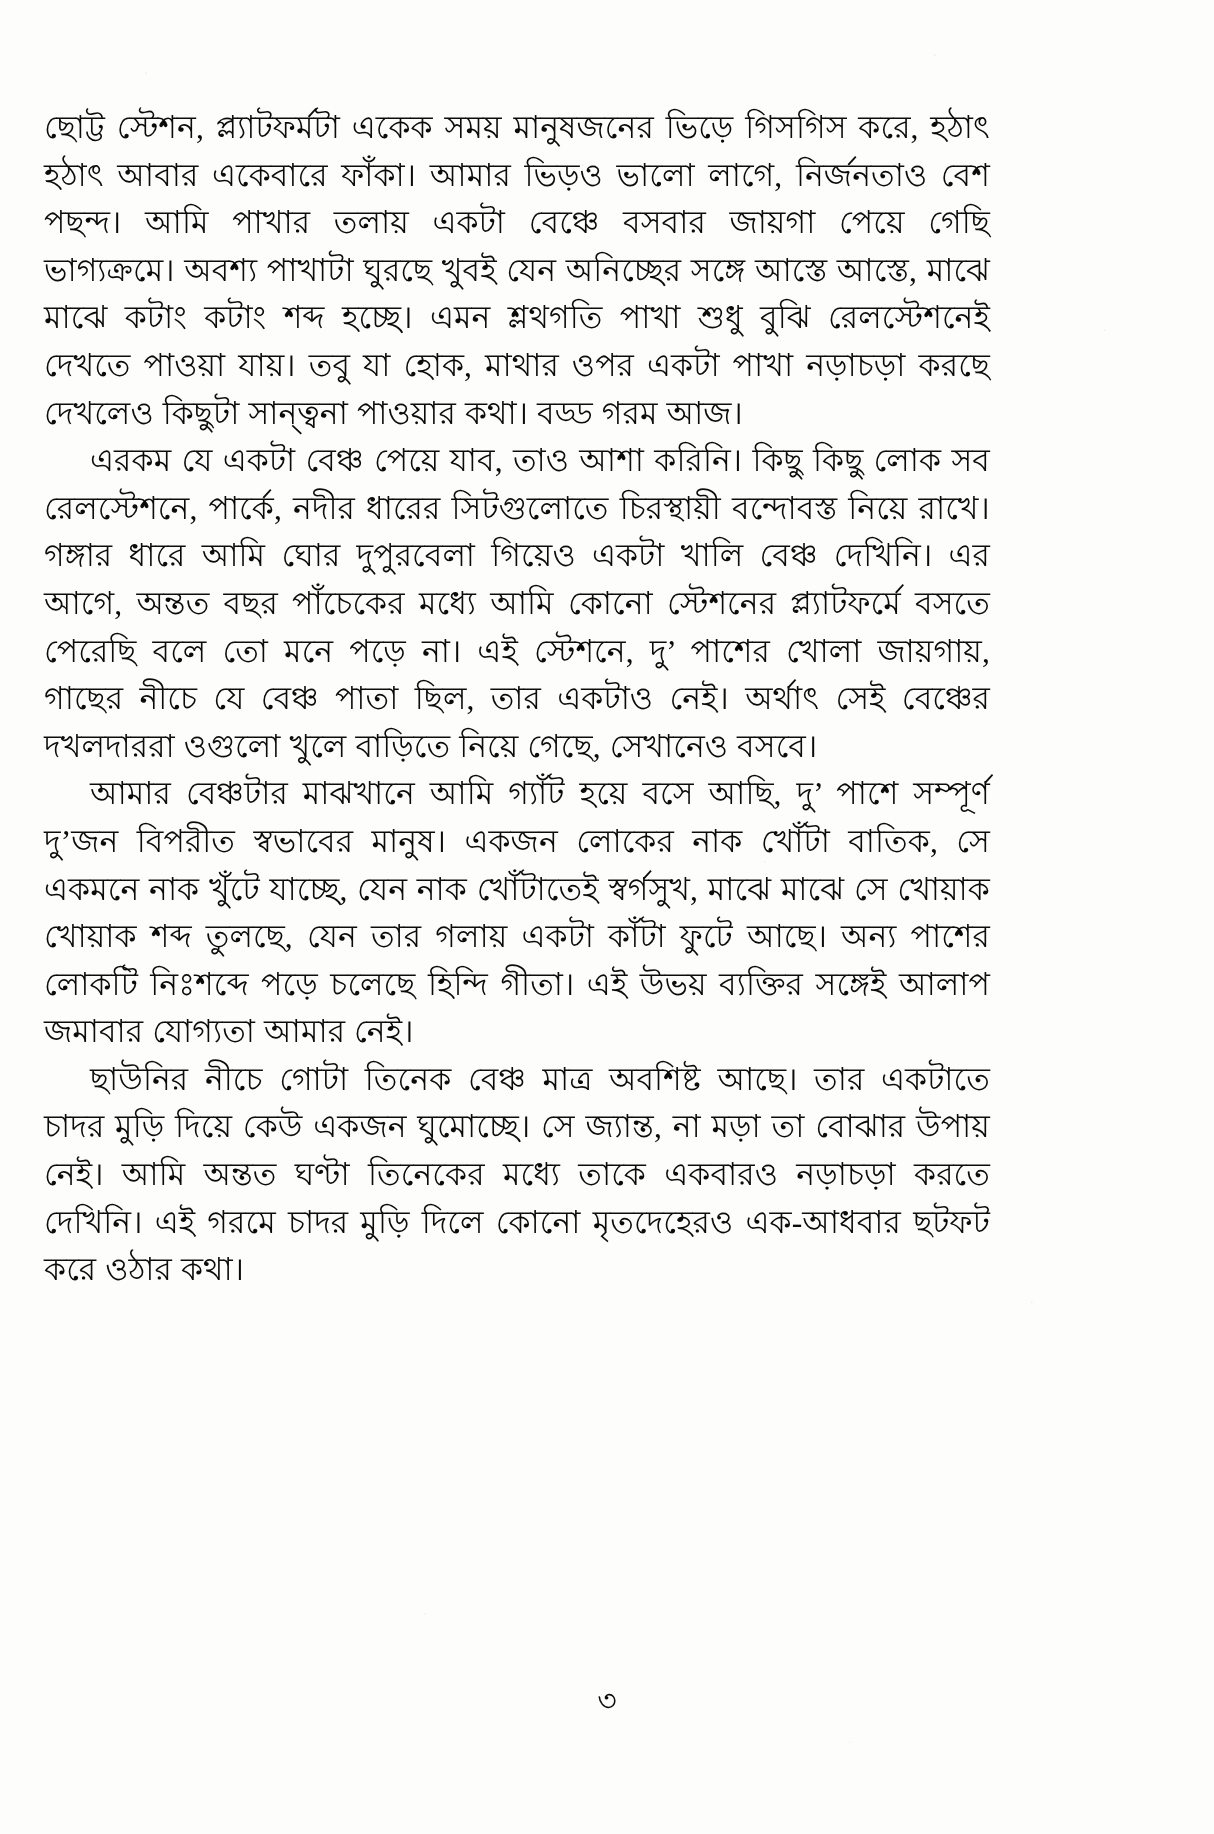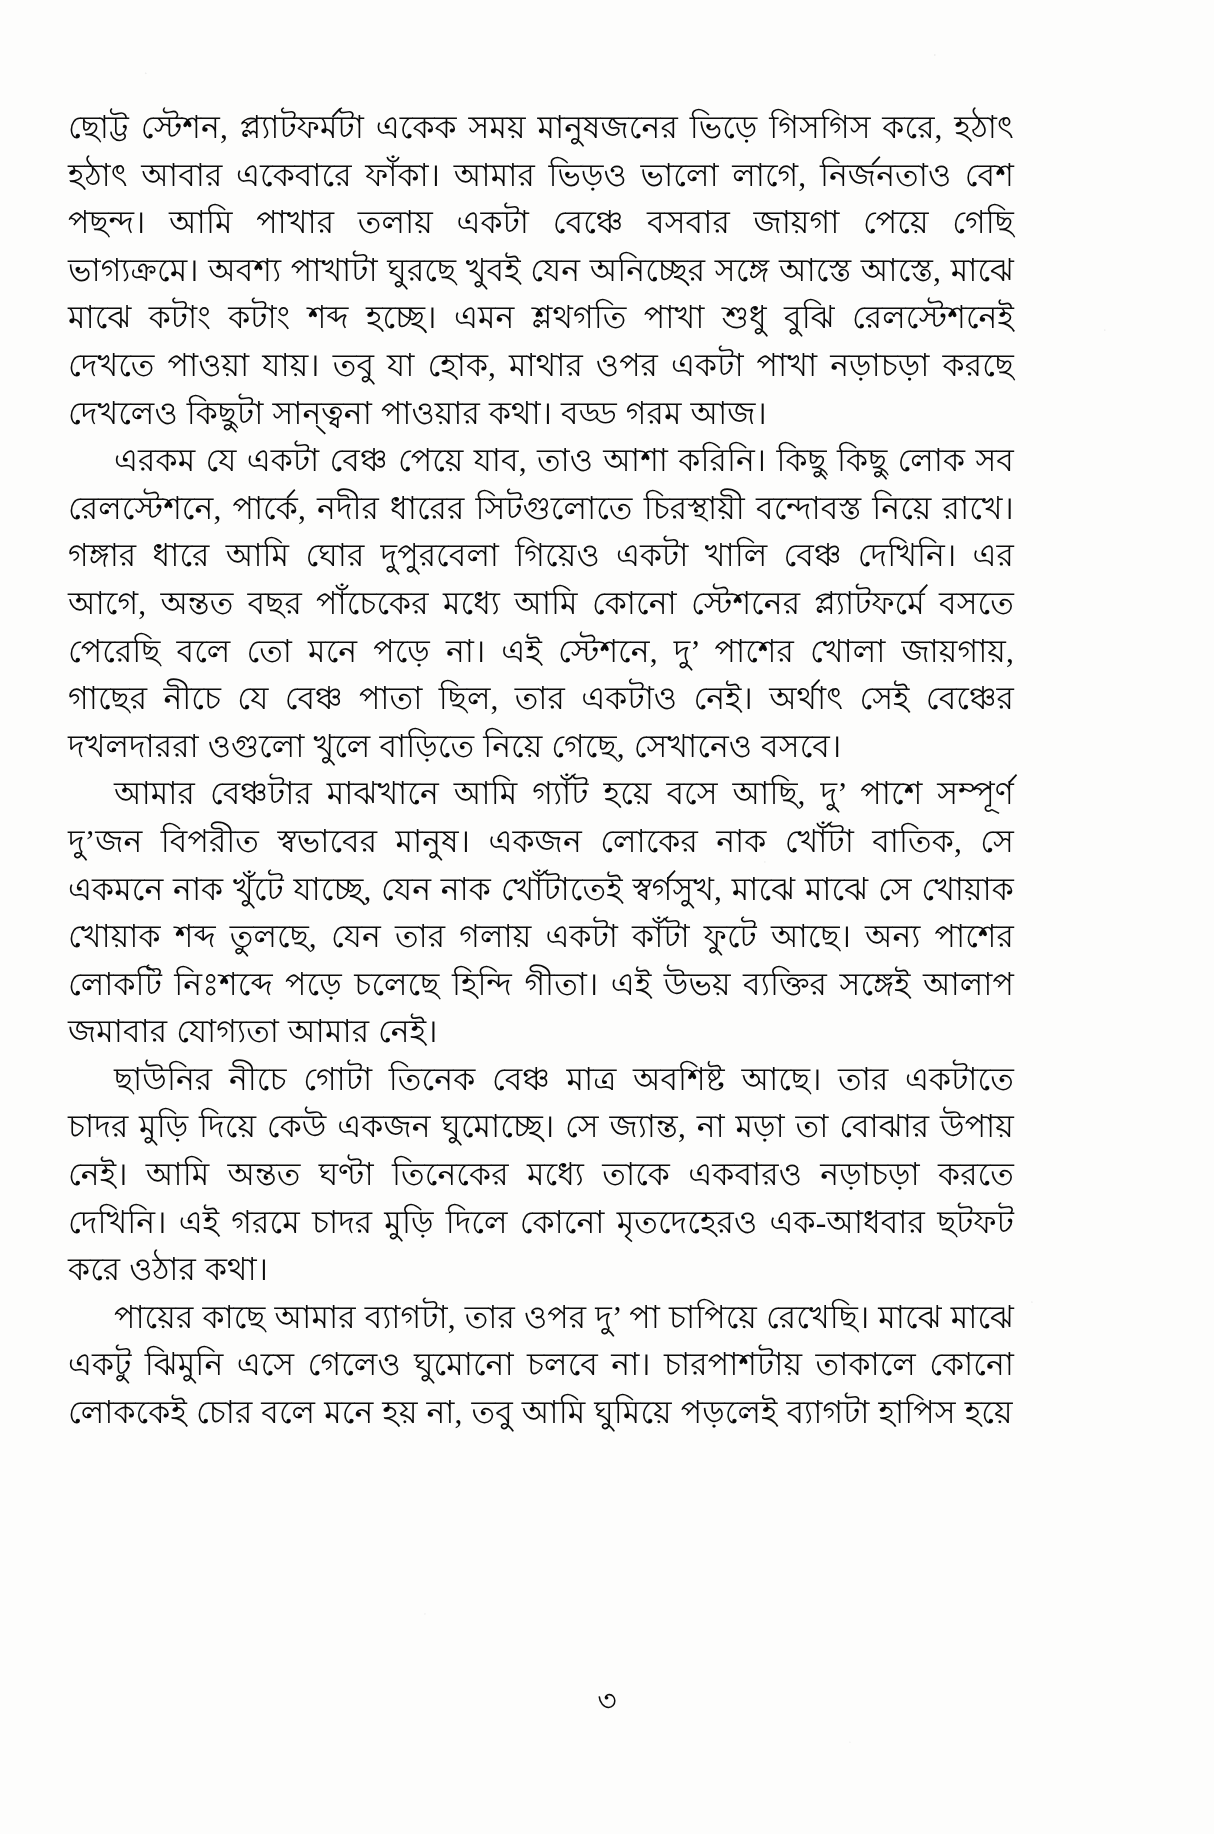--- a/index.html
+++ b/index.html
@@ -33,21 +33,21 @@
       radial-gradient(circle at 63% 47%, rgba(175,175,175,0.25) 0.6px, transparent 1.2px),
       radial-gradient(circle at 8% 62%, rgba(180,180,180,0.25) 0.6px, transparent 1.2px),
       radial-gradient(circle at 85% 71%, rgba(175,175,175,0.25) 0.6px, transparent 1.2px),
       radial-gradient(circle at 35% 88%, rgba(180,180,180,0.22) 0.6px, transparent 1.2px),
       radial-gradient(circle at 70% 95%, rgba(175,175,175,0.22) 0.6px, transparent 1.2px);
     background-size: 100% 100%;
   }
 
   .text-block {
     position: absolute;
-    left: 68px;
+    left: 44px;
     top: 104px;
     width: 946px;
   }
 
   .para {
     margin: 0;
     color: #0b0b0b;
     font-family: "Liberation Serif", "DejaVu Serif", serif;
     font-size: 31.5px;
     line-height: 47.6px;
@@ -80,18 +80,17 @@
 
 <div class="page">
 
   <div class="grain"></div>
 
   <div class="text-block">
     <p class="para">ছোট্ট স্টেশন, প্ল্যাটফর্মটা একেক সময় মানুষজনের ভিড়ে গিসগিস করে, হঠাৎ হঠাৎ আবার একেবারে ফাঁকা। আমার ভিড়ও ভালো লাগে, নির্জনতাও বেশ পছন্দ। আমি পাখার তলায় একটা বেঞ্চে বসবার জায়গা পেয়ে গেছি ভাগ্যক্রমে। অবশ্য পাখাটা ঘুরছে খুবই যেন অনিচ্ছের সঙ্গে আস্তে আস্তে, মাঝে মাঝে কটাং কটাং শব্দ হচ্ছে। এমন শ্লথগতি পাখা শুধু বুঝি রেলস্টেশনেই দেখতে পাওয়া যায়। তবু যা হোক, মাথার ওপর একটা পাখা নড়াচড়া করছে দেখলেও কিছুটা সান্ত্বনা পাওয়ার কথা। বড্ড গরম আজ।</p>
     <p class="para">এরকম যে একটা বেঞ্চ পেয়ে যাব, তাও আশা করিনি। কিছু কিছু লোক সব রেলস্টেশনে, পার্কে, নদীর ধারের সিটগুলোতে চিরস্থায়ী বন্দোবস্ত নিয়ে রাখে। গঙ্গার ধারে আমি ঘোর দুপুরবেলা গিয়েও একটা খালি বেঞ্চ দেখিনি। এর আগে, অন্তত বছর পাঁচেকের মধ্যে আমি কোনো স্টেশনের প্ল্যাটফর্মে বসতে পেরেছি বলে তো মনে পড়ে না। এই স্টেশনে, দু’ পাশের খোলা জায়গায়, গাছের নীচে যে বেঞ্চ পাতা ছিল, তার একটাও নেই। অর্থাৎ সেই বেঞ্চের দখলদাররা ওগুলো খুলে বাড়িতে নিয়ে গেছে, সেখানেও বসবে।</p>
     <p class="para">আমার বেঞ্চটার মাঝখানে আমি গ্যাঁট হয়ে বসে আছি, দু’ পাশে সম্পূর্ণ দু’জন বিপরীত স্বভাবের মানুষ। একজন লোকের নাক খোঁটা বাতিক, সে একমনে নাক খুঁটে যাচ্ছে, যেন নাক খোঁটাতেই স্বর্গসুখ, মাঝে মাঝে সে খোয়াক খোয়াক শব্দ তুলছে, যেন তার গলায় একটা কাঁটা ফুটে আছে। অন্য পাশের লোকটি নিঃশব্দে পড়ে চলেছে হিন্দি গীতা। এই উভয় ব্যক্তির সঙ্গেই আলাপ জমাবার যোগ্যতা আমার নেই।</p>
     <p class="para">ছাউনির নীচে গোটা তিনেক বেঞ্চ মাত্র অবশিষ্ট আছে। তার একটাতে চাদর মুড়ি দিয়ে কেউ একজন ঘুমোচ্ছে। সে জ্যান্ত, না মড়া তা বোঝার উপায় নেই। আমি অন্তত ঘণ্টা তিনেকের মধ্যে তাকে একবারও নড়াচড়া করতে দেখিনি। এই গরমে চাদর মুড়ি দিলে কোনো মৃতদেহেরও এক-আধবার ছটফট করে ওঠার কথা।</p>
-    <p class="para">পায়ের কাছে আমার ব্যাগটা, তার ওপর দু’ পা চাপিয়ে রেখেছি। মাঝে মাঝে একটু ঝিমুনি এসে গেলেও ঘুমোনো চলবে না। চারপাশটায় তাকালে কোনো লোককেই চোর বলে মনে হয় না, তবু আমি ঘুমিয়ে পড়লেই ব্যাগটা হাপিস হয়ে</p>
   </div>
 
   <div class="page-number">৩</div>
 
 </div>
 
 </body></html>

